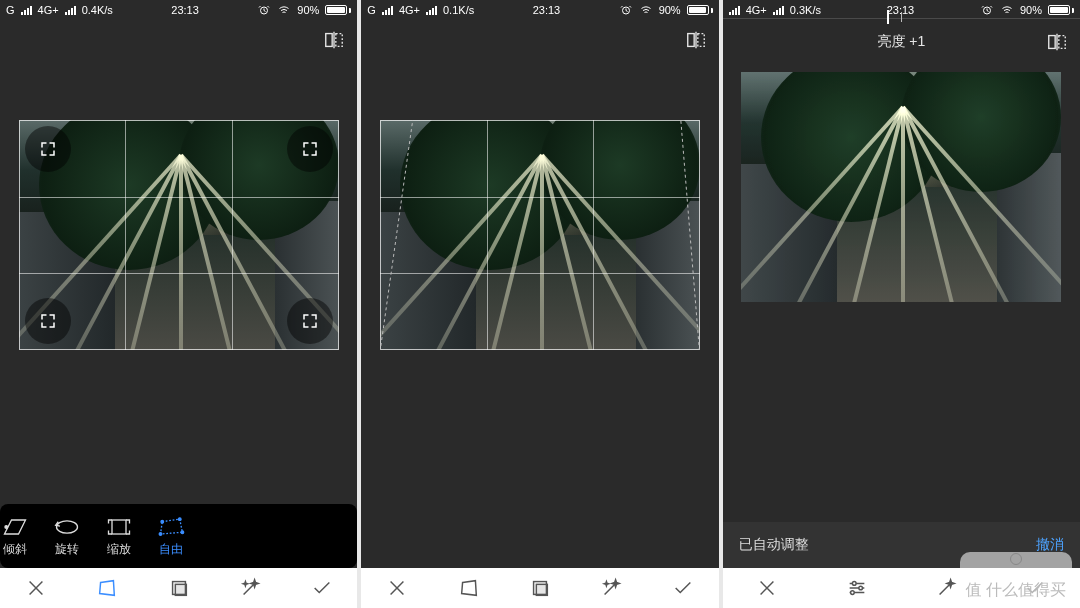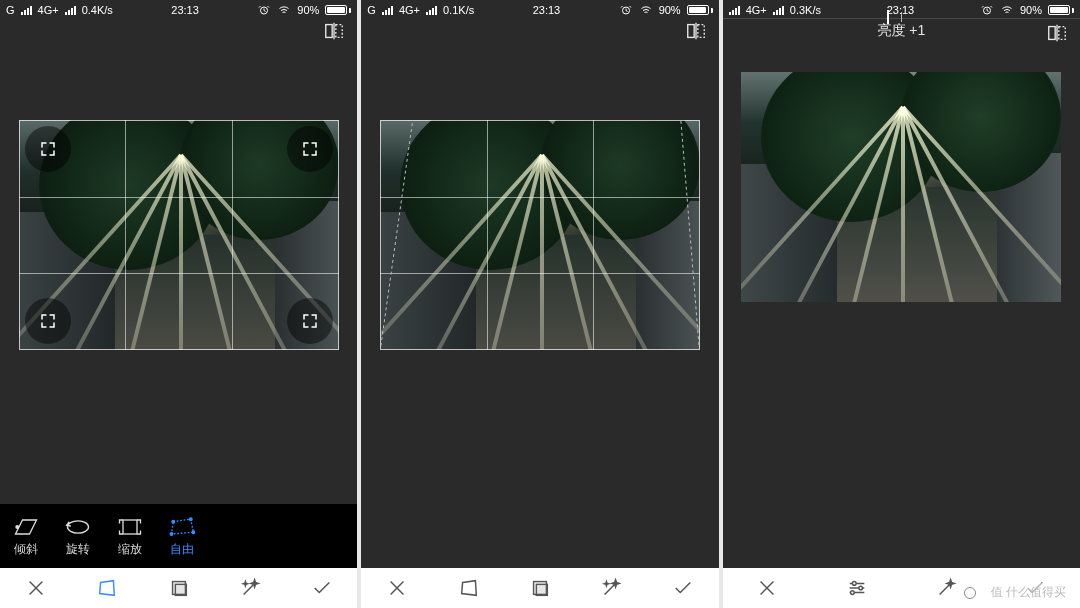--- a/index.html
+++ b/index.html
@@ -12,21 +12,21 @@
   .sb-left, .sb-right { display:flex; align-items:center; gap:6px; }
   .sigbars { display:inline-flex; align-items:flex-end; gap:1px; }
   .sigbars span { width:2px; background:#fff; display:inline-block; }
   .sigbars span:nth-child(1){height:3px}.sigbars span:nth-child(2){height:5px}.sigbars span:nth-child(3){height:7px}.sigbars span:nth-child(4){height:9px}
   .alarm-icon, .wifi-icon { width:14px; height:12px; fill:#fff; }
   .battery { display:inline-flex; align-items:center; gap:2px; }
   .batt-body { width:22px; height:10px; border:1px solid #fff; border-radius:2px; position:relative; }
   .batt-fill { position:absolute; left:1px; top:1px; bottom:1px; width:88%; background:#fff; border-radius:1px; }
   .batt-tip { width:2px; height:5px; background:#fff; border-radius:0 1px 1px 0; }
   
-  .topbar { height:40px; display:flex; align-items:flex-start; justify-content:space-between; padding:0 12px; color:#e6e6e6; font-size:14px; position:relative; }
+  .topbar { height:40px; display:flex; align-items:center; justify-content:space-between; padding:0 12px; color:#e6e6e6; font-size:14px; position:relative; }
   .topbar .spacer { flex:1; }
   .mirror-ic { width:22px; height:22px; stroke:#e6e6e6; stroke-width:1.5; fill:none; }
   
   .slider-track { position:relative; height:6px; margin-top:-4px; }
   .slider-line { position:absolute; left:0; right:0; top:2px; height:1px; background:#4a4a4a; }
   .slider-tick { position:absolute; top:-4px; width:1px; height:10px; background:#bbb; left:50%; }
   .slider-handle { position:absolute; top:-6px; width:2px; height:14px; background:#fff; left:46%; }
   
   .canvas-area { flex:1; display:flex; align-items:flex-start; justify-content:center; padding-top:60px; position:relative; }
   .phone.p3 .canvas-area { padding-top:10px; }
@@ -54,33 +54,33 @@
   .grid-border{position:absolute;inset:0;border:1px solid rgba(255,255,255,.7);}
   
   .corner { position:absolute; width:46px; height:46px; background:rgba(0,0,0,.45); border-radius:50%; display:flex; align-items:center; justify-content:center; }
   .corner svg { width:18px; height:18px; stroke:#fff; stroke-width:2; fill:none; }
   .c-tl{top:6px;left:6px}.c-tr{top:6px;right:6px}.c-bl{bottom:6px;left:6px}.c-br{bottom:6px;right:6px}
   
   .persp-outline { position:absolute; inset:-18px 0 -14px 0; border:none; }
   .persp-outline svg { width:100%; height:100%; }
   .persp-outline polygon { fill:none; stroke:#bbb; stroke-dasharray:3 3; stroke-width:1; }
   
-  .free-bar { position:absolute; left:0; right:0; bottom:40px; height:64px; background:#000; display:flex; align-items:center; justify-content:flex-start; padding:0 12px; gap:24px; }
+  .free-bar { position:absolute; left:0; right:0; bottom:40px; height:64px; background:#000; display:flex; align-items:center; justify-content:flex-start; padding:0 1px; gap:24px;border-radius:8px; }
   .free-item { display:flex; flex-direction:column; align-items:center; gap:2px; color:#ddd; font-size:12px; }
   .free-item.active { color:#3b8eff; }
   .free-item .fi-ic { width:28px; height:24px; stroke:currentColor; fill:none; stroke-width:1.5; }
   
   .action-bar { position:absolute; left:0; right:0; bottom:0; height:40px; background:#fff; display:flex; align-items:center; justify-content:space-around; }
   .action-bar .ab-ic { width:22px; height:22px; stroke:#555; fill:none; stroke-width:1.6; }
   .action-bar .ab-ic.active { stroke:#3b8eff; }
   
   .auto-bar { position:absolute; left:0; right:0; bottom:40px; height:46px; background:#333; display:flex; align-items:center; justify-content:space-between; padding:0 16px; color:#ddd; font-size:14px; }
   .auto-bar .undo { color:#4da3ff; }
   
-  .watermark { position:absolute; right:8px; bottom:6px; color:#bbb; font-size:12px; background:rgba(255,255,255,.55); padding:1px 6px; border-radius:10px; display:flex; align-items:center; gap:15px; }
+  .watermark { position:absolute; right:8px; bottom:6px; color:#bbb; font-size:16px; background:rgba(255,255,255,.55); padding:1px 6px; border-radius:10px; display:flex; align-items:center; gap:15px;flex-direction:column; }
   .watermark .wm-ic { width:12px;height:12px;border:1px solid #888;border-radius:50%;display:inline-block; }
 </style>
 </head>
 <body>
 
 <div class="stage">
 
   <div class="phone p1">
     <div class="statusbar">
       <div class="sb-left">
@@ -392,20 +392,24 @@
         <div class="ray r1"></div>
           <div class="ray r2"></div>
           <div class="ray r3"></div>
           <div class="ray r4"></div>
           <div class="ray r5"></div>
           <div class="ray r6"></div>
           <div class="ray r7"></div>
       </div>
     </div>
 
+    <div class="auto-bar">
+      <span>已自动调整</span>
+      <span class="undo">撤消</span>
+    </div>
 
     <div class="action-bar">
       <svg class="ab-ic" viewBox="0 0 24 24">
           <path d="M5 5l14 14M19 5L5 19"></path>
         </svg>
       <svg class="ab-ic" viewBox="0 0 24 24">
           <path d="M4 7h16M4 12h16M4 17h16"></path>
           <circle cx="9" cy="7" r="2" fill="#fff"></circle>
           <circle cx="16" cy="12" r="2" fill="#fff"></circle>
           <circle cx="7" cy="17" r="2" fill="#fff"></circle>

